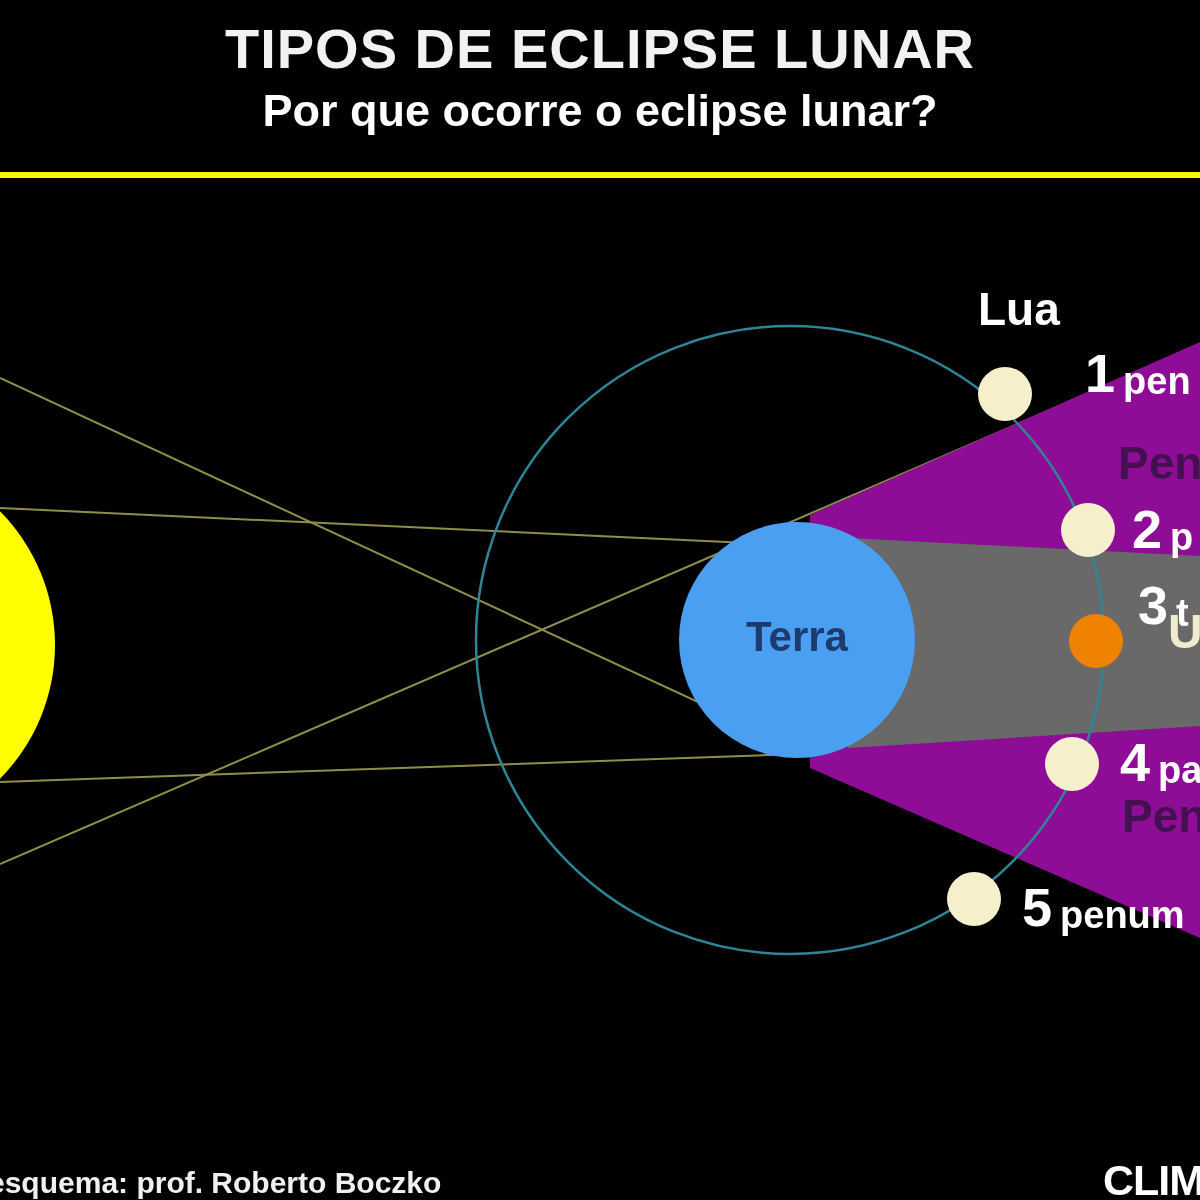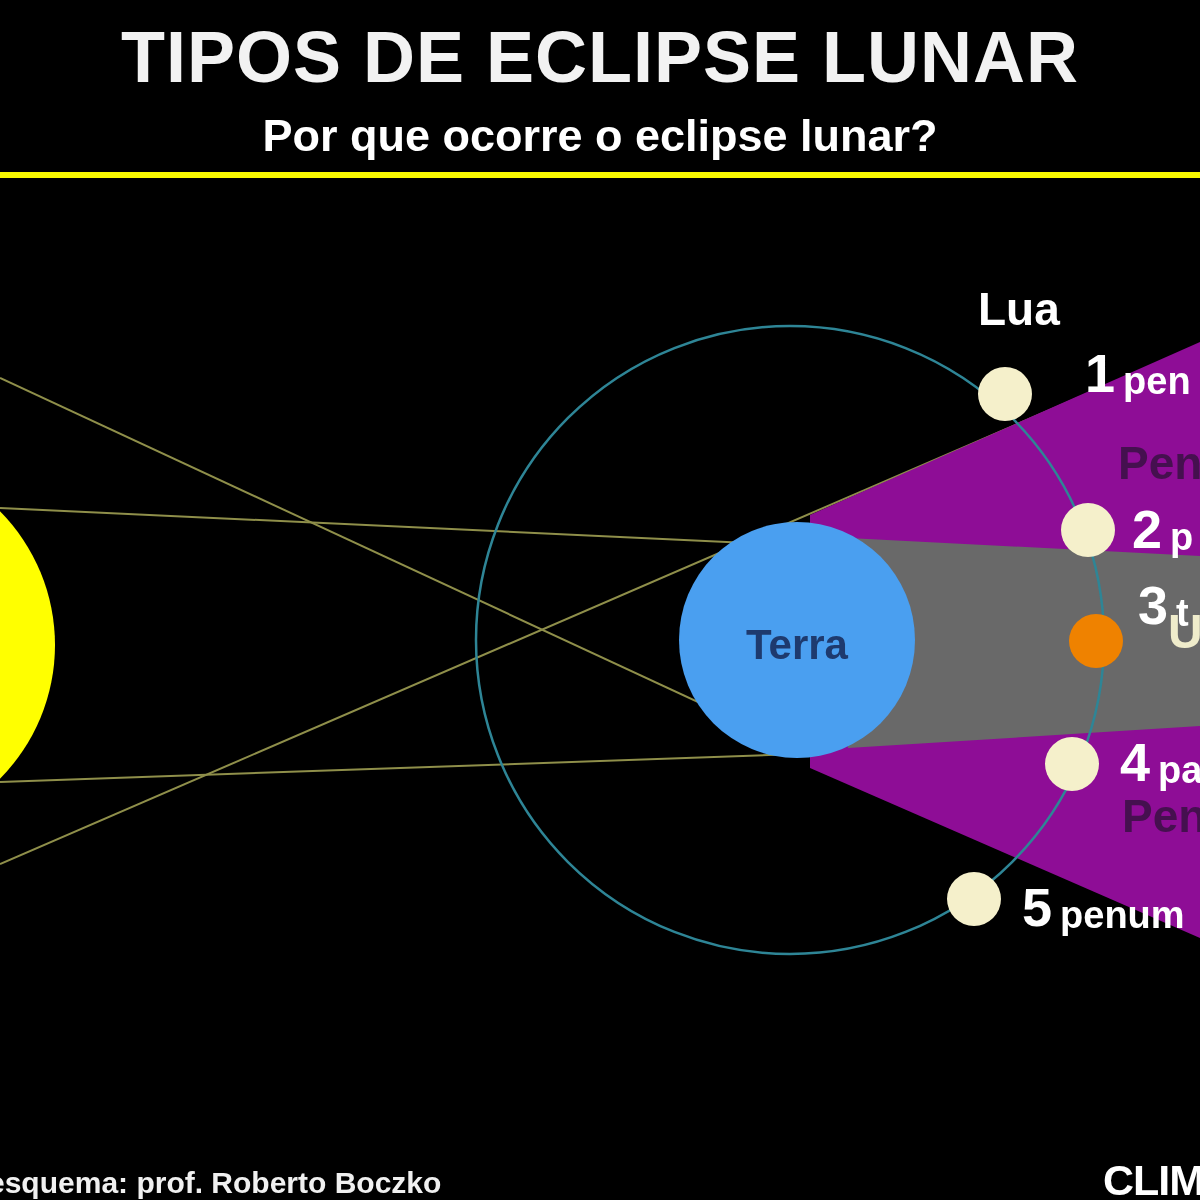--- a/index.html
+++ b/index.html
@@ -2,34 +2,34 @@
 <html><head>
 <meta charset="utf-8">
 <style>
   html,body{margin:0;padding:0;background:#000;}
   .stage{
     position:relative;width:1200px;height:1200px;background:#000;
     overflow:hidden;font-family:"Liberation Sans",sans-serif;
   }
   .title{
     position:absolute;top:16px;left:0;width:100%;text-align:center;
-    font-size:72px;font-weight:700;color:#f2f2f2;letter-spacing:1px;
+    font-size:56px;font-weight:700;color:#f2f2f2;letter-spacing:1px;
   }
   .subtitle{
-    position:absolute;top:110px;left:0;width:100%;text-align:center;
+    position:absolute;top:85px;left:0;width:100%;text-align:center;
     font-size:45px;font-weight:700;color:#ffffff;
   }
   .divider{
     position:absolute;top:172px;left:0;width:100%;height:6px;background:#f8f800;
   }
   svg.diagram{position:absolute;top:0;left:0;}
   .lbl{position:absolute;white-space:nowrap;line-height:1;}
   .lua-label{top:286px;left:978px;font-size:46px;font-weight:700;color:#ffffff;}
   .terra-label{top:616px;left:697px;width:200px;text-align:center;
-    font-size:42px;font-weight:700;color:#1e3a6e;margin-top:8px;}
+    font-size:42px;font-weight:700;color:#1e3a6e;}
   .pos-label{display:flex;align-items:flex-start;color:#ffffff;}
   .pos-num{font-size:54px;font-weight:700;line-height:1;}
   .pos-word{font-size:38px;font-weight:700;margin-left:8px;margin-top:16px;line-height:1;}
   .pos-1{top:346px;left:1085px;}
   .pos-2{top:502px;left:1132px;}
   .pos-3{top:578px;left:1138px;}
   .pos-4{top:735px;left:1120px;}
   .pos-5{top:880px;left:1022px;}
   .pen-upper{top:440px;left:1118px;font-size:46px;font-weight:700;color:#45104f;}
   .pen-lower{top:793px;left:1122px;font-size:46px;font-weight:700;color:#45104f;}

